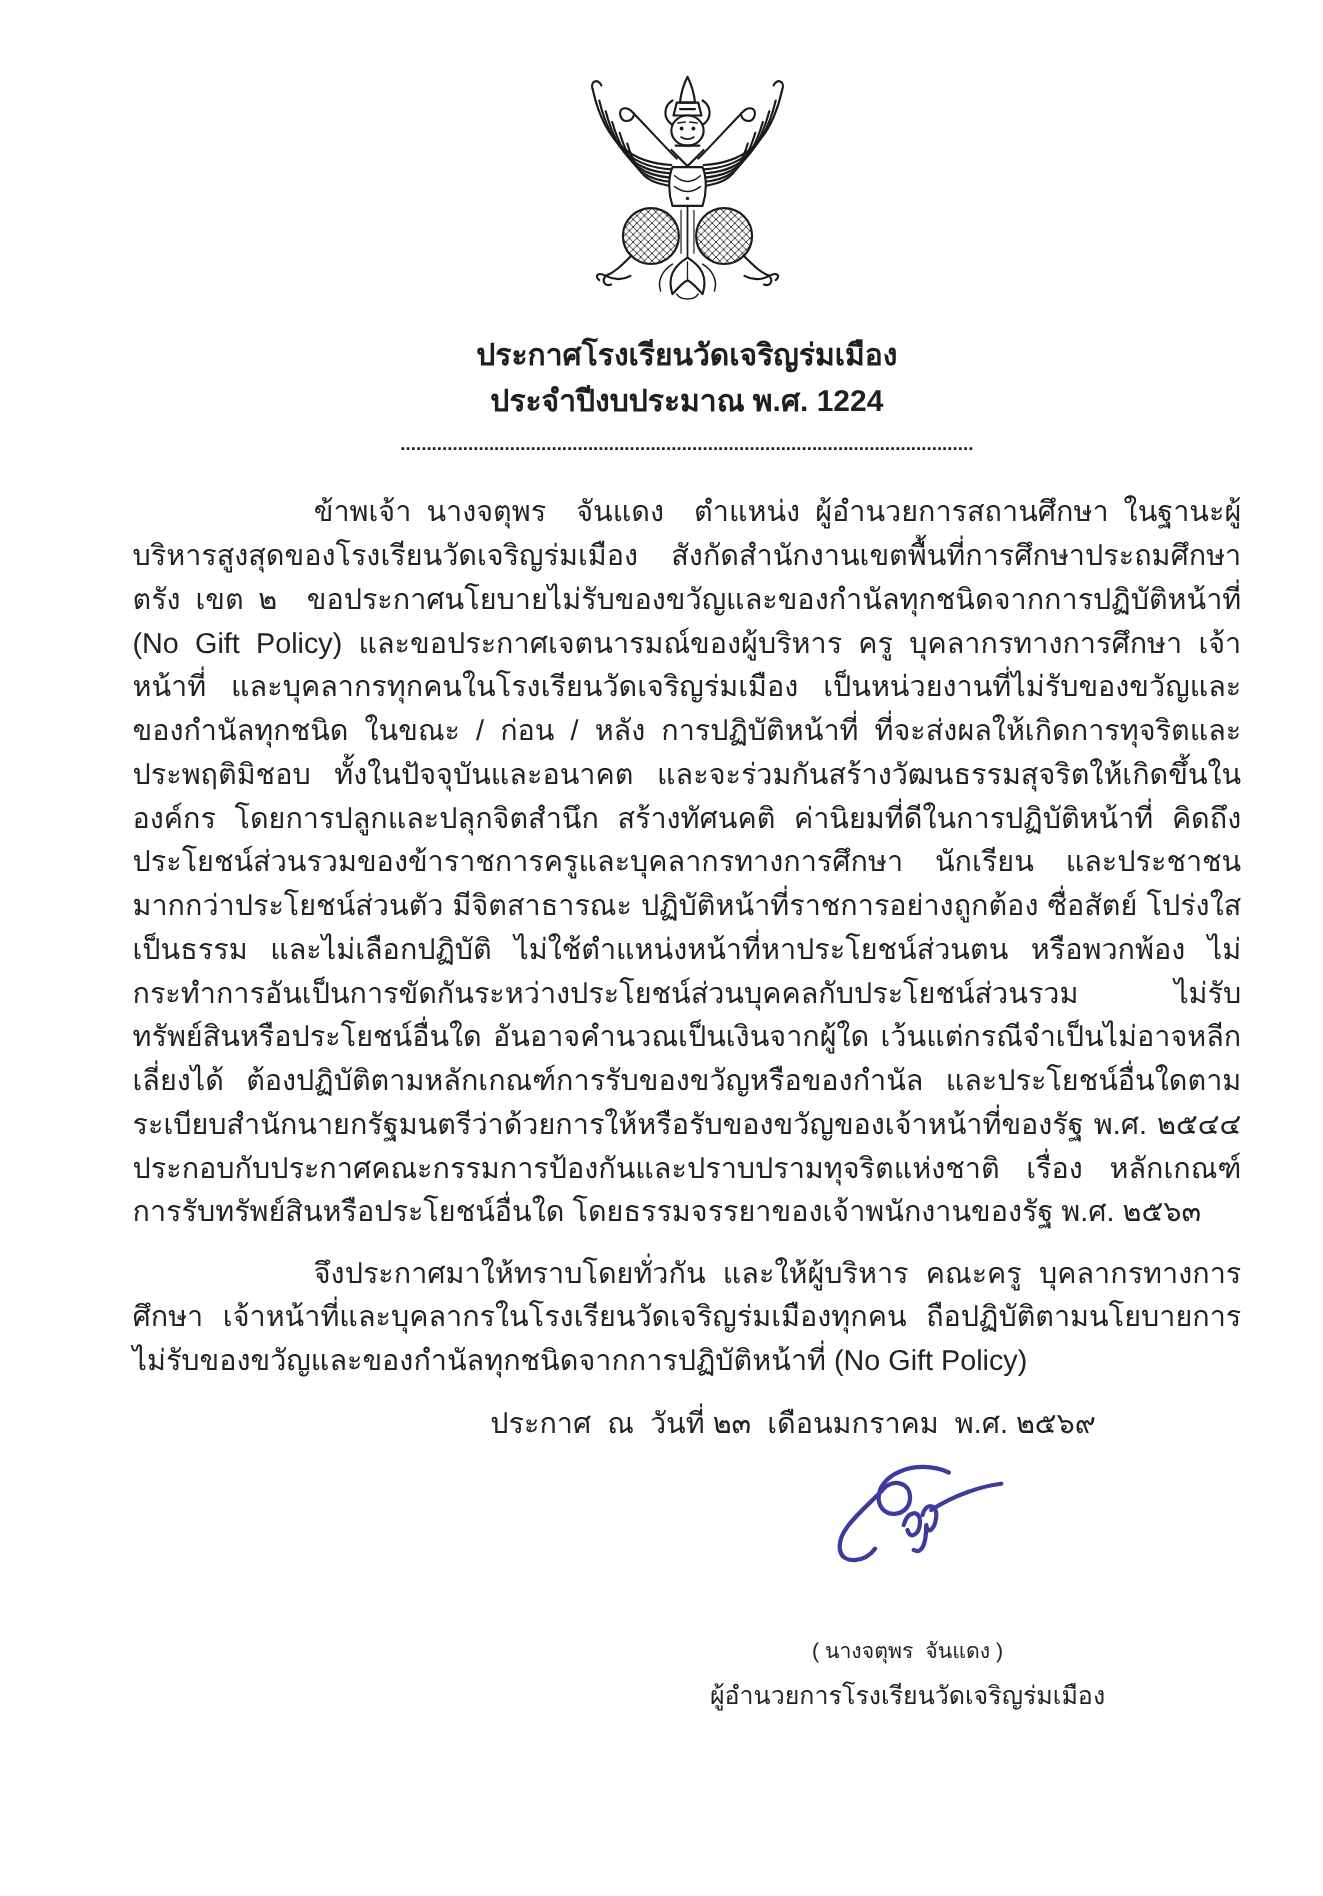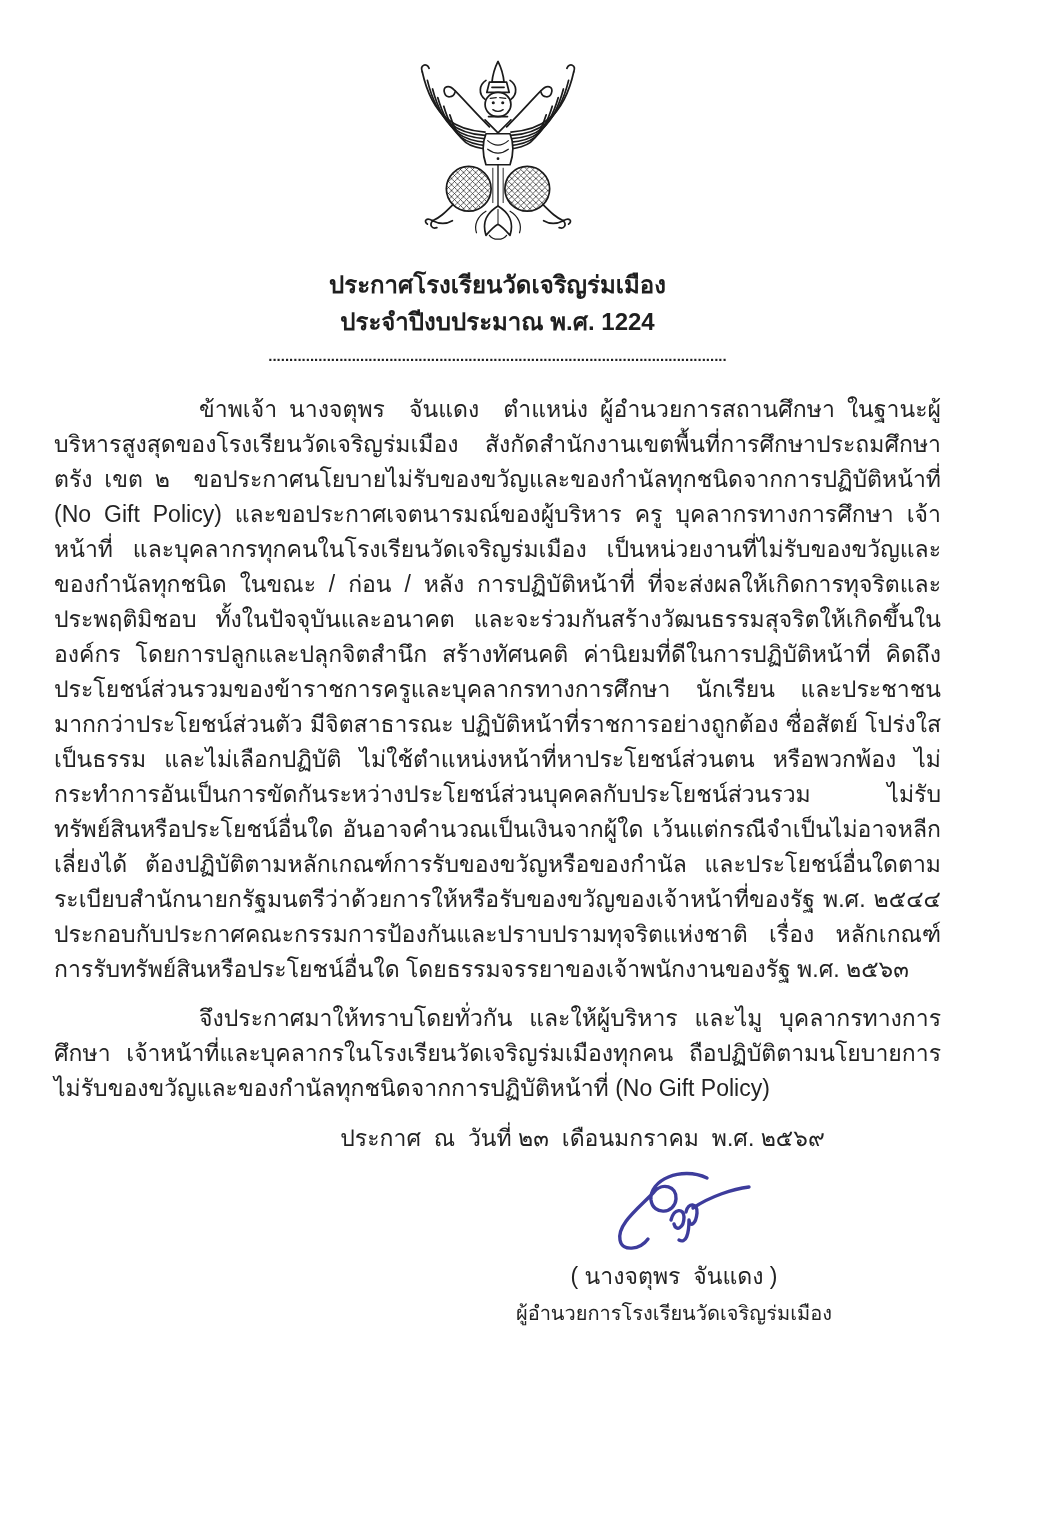--- a/index.html
+++ b/index.html
@@ -2,21 +2,21 @@
 <html lang="th"><head>
 <meta charset="utf-8">
 <style>
   html,body{margin:0;padding:0;background:#ffffff;}
   .page{
     position:relative;
     width:1058px;height:1517px;
     margin:0 auto;
     background:#ffffff;
     box-sizing:border-box;
-    padding:58px 68px 0 54px;
+    padding:58px 68px 0 106px;
     font-family:"Liberation Sans","DejaVu Sans",sans-serif;
     color:#232323;
     overflow:hidden;
   }
   .content{width:887px;}
   .emblem-wrap{
     width:100%;
     display:flex;justify-content:center;
     margin-bottom:10px;
   }
@@ -50,21 +50,21 @@
     font-size:23px;
     color:#232323;
     white-space:pre-wrap;
   }
   .signature-block{
     width:430px;
     margin:10px 52px 0 auto;
     text-align:center;
   }
   .signature-image{display:block;margin:0 auto;}
-  .sig-name{font-size:23px;line-height:37px;color:#232323;white-space:pre-wrap;}
+  .sig-name{font-size:17px;line-height:37px;color:#232323;white-space:pre-wrap;margin-top:44px;}
   .sig-title{font-size:20px;line-height:37px;color:#232323;white-space:pre-wrap;}
 </style>
 </head>
 <body>
 
 <div class="page">
   <div class="content">
 
     <div class="emblem-wrap">
       <svg width="190" height="198" viewBox="0 0 220 230" fill="none" stroke="#1b1b1b" stroke-width="2" stroke-linecap="round" stroke-linejoin="round">
@@ -137,21 +137,21 @@
 
     <div class="title-block">
       <div class="title-line">ประกาศโรงเรียนวัดเจริญร่มเมือง</div>
       <div class="title-line">ประจำปีงบประมาณ พ.ศ. 1224</div>
     </div>
 
     <div class="divider">..............................................................................................................</div>
 
     <div class="body-text">
       <p class="para">ข้าพเจ้า นางจตุพร  จันแดง  ตำแหน่ง ผู้อำนวยการสถานศึกษา ในฐานะผู้บริหารสูงสุดของโรงเรียนวัดเจริญร่มเมือง สังกัดสำนักงานเขตพื้นที่การศึกษาประถมศึกษาตรัง เขต ๒  ขอประกาศนโยบายไม่รับของขวัญและของกำนัลทุกชนิดจากการปฏิบัติหน้าที่ (No Gift Policy) และขอประกาศเจตนารมณ์ของผู้บริหาร ครู บุคลากรทางการศึกษา เจ้าหน้าที่ และบุคลากรทุกคนในโรงเรียนวัดเจริญร่มเมือง เป็นหน่วยงานที่ไม่รับของขวัญและของกำนัลทุกชนิด ในขณะ / ก่อน / หลัง การปฏิบัติหน้าที่ ที่จะส่งผลให้เกิดการทุจริตและประพฤติมิชอบ ทั้งในปัจจุบันและอนาคต และจะร่วมกันสร้างวัฒนธรรมสุจริตให้เกิดขึ้นในองค์กร โดยการปลูกและปลุกจิตสำนึก สร้างทัศนคติ ค่านิยมที่ดีในการปฏิบัติหน้าที่ คิดถึงประโยชน์ส่วนรวมของข้าราชการครูและบุคลากรทางการศึกษา นักเรียน และประชาชนมากกว่าประโยชน์ส่วนตัว มีจิตสาธารณะ ปฏิบัติหน้าที่ราชการอย่างถูกต้อง ซื่อสัตย์ โปร่งใส เป็นธรรม และไม่เลือกปฏิบัติ ไม่ใช้ตำแหน่งหน้าที่หาประโยชน์ส่วนตน หรือพวกพ้อง ไม่กระทำการอันเป็นการขัดกันระหว่างประโยชน์ส่วนบุคคลกับประโยชน์ส่วนรวม ไม่รับทรัพย์สินหรือประโยชน์อื่นใด อันอาจคำนวณเป็นเงินจากผู้ใด เว้นแต่กรณีจำเป็นไม่อาจหลีกเลี่ยงได้ ต้องปฏิบัติตามหลักเกณฑ์การรับของขวัญหรือของกำนัล และประโยชน์อื่นใดตามระเบียบสำนักนายกรัฐมนตรีว่าด้วยการให้หรือรับของขวัญของเจ้าหน้าที่ของรัฐ พ.ศ. ๒๕๔๔ ประกอบกับประกาศคณะกรรมการป้องกันและปราบปรามทุจริตแห่งชาติ เรื่อง หลักเกณฑ์การรับทรัพย์สินหรือประโยชน์อื่นใด โดยธรรมจรรยาของเจ้าพนักงานของรัฐ พ.ศ. ๒๕๖๓</p>
-      <p class="para">จึงประกาศมาให้ทราบโดยทั่วกัน และให้ผู้บริหาร และไมู บุคลากรทางการศึกษา เจ้าหน้าที่และบุคลากรในโรงเรียนวัดเจริญร่มเมืองทุกคน ถือปฏิบัติตามนโยบายการไม่รับของขวัญและของกำนัลทุกชนิดจากการปฏิบัติหน้าที่ (No Gift Policy)</p>
+      <p class="para">จึงประกาศมาให้ทราบโดยทั่วกัน และให้ผู้บริหาร คณะครู บุคลากรทางการศึกษา เจ้าหน้าที่และบุคลากรในโรงเรียนวัดเจริญร่มเมืองทุกคน ถือปฏิบัติตามนโยบายการไม่รับของขวัญและของกำนัลทุกชนิดจากการปฏิบัติหน้าที่ (No Gift Policy)</p>
     </div>
 
     <div class="date-line">ประกาศ  ณ  วันที่ ๒๓  เดือนมกราคม  พ.ศ. ๒๕๖๙</div>
 
     <div class="signature-block">
       <svg class="signature-image" width="170" height="92" viewBox="0 0 170 92" fill="none" stroke="#3d3c9c" stroke-width="3.4" stroke-linecap="round" stroke-linejoin="round">
         <path d="M118 12 C92 0 60 14 62 34 C64 50 86 48 87 33 C88 20 73 16 65 26 C50 42 28 58 31 74 C33 86 51 84 59 73"></path>
         <path d="M82 54 C85 42 95 42 95 51 C95 62 87 66 85 58"></path>
         <path d="M97 46 C99 36 109 37 108 47 C107 58 101 62 100 54 C100 68 97 78 90 74"></path>
         <path d="M104 42 C122 30 144 23 160 21"></path>

